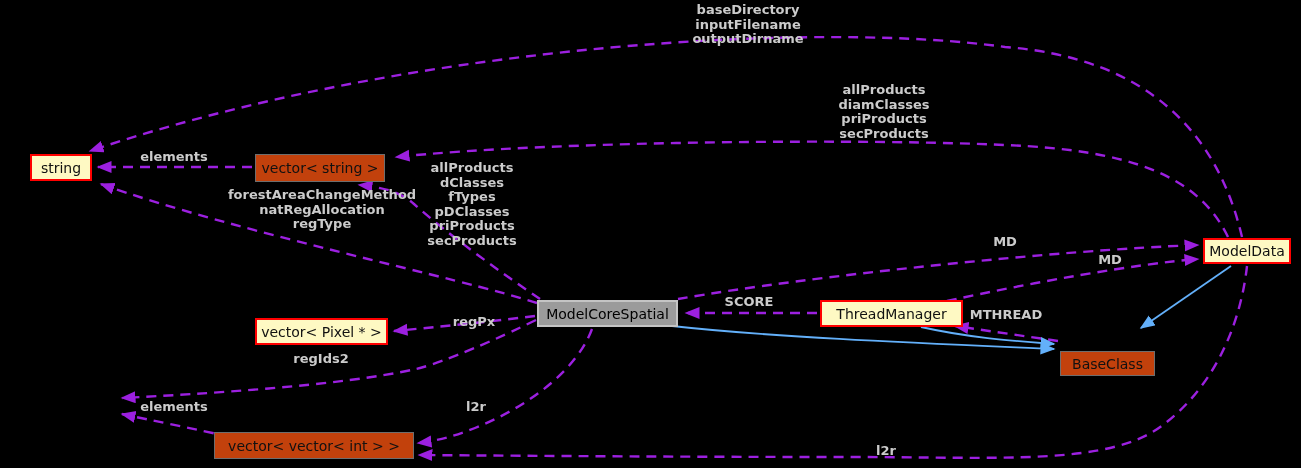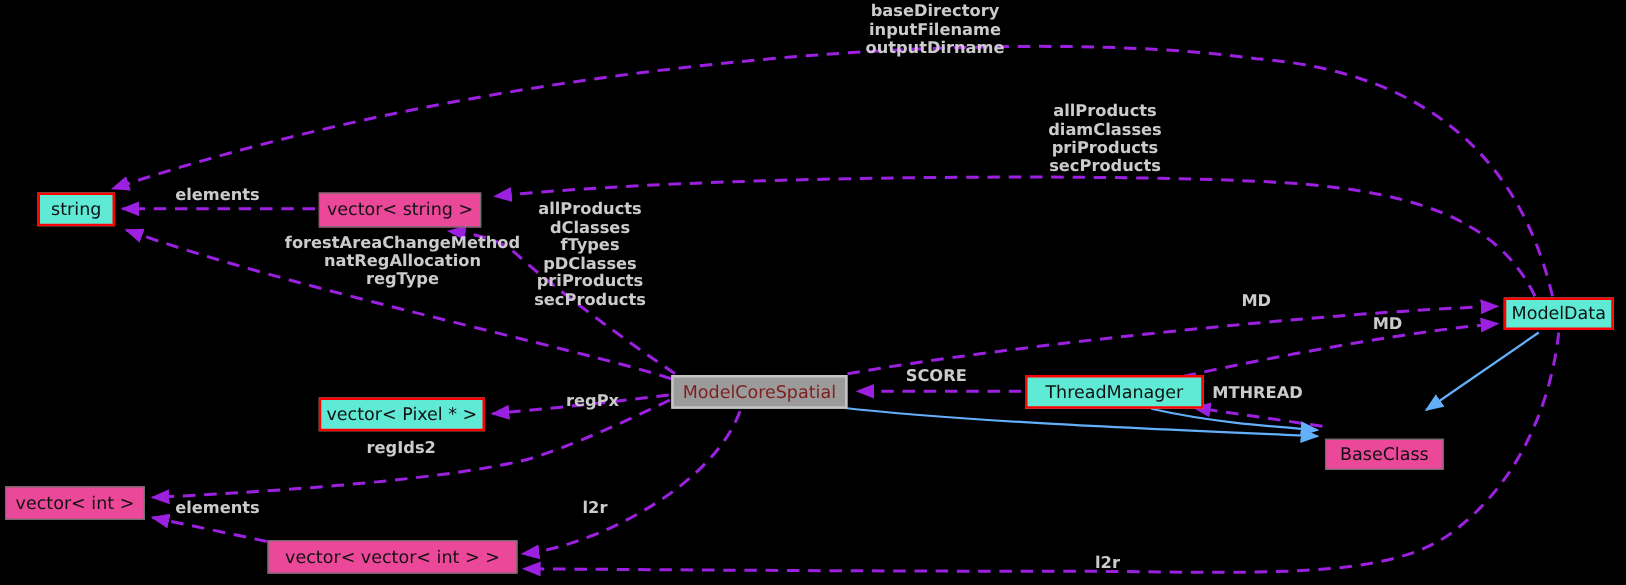--- a/index.html
+++ b/index.html
@@ -9,29 +9,29 @@
     background:#000000;
     font-family:"DejaVu Sans","Liberation Sans",sans-serif;
     overflow:hidden;
   }
   #edges{position:absolute;left:0;top:0;width:1301px;height:468px;}
   .edge{fill:none;stroke:#9c20e0;stroke-width:2.4;stroke-dasharray:10 7;}
   .edge.inherit{stroke:#63b0fa;stroke-width:1.8;stroke-dasharray:none;}
   .node{
     position:absolute;
     box-sizing:border-box;
-    background:#ec4899;
+    background:#c2410c;
     border:1.6px solid #6e6e6e;
     color:#111111;
     display:flex;align-items:center;justify-content:center;
     font-size:14px;line-height:1;white-space:nowrap;
     cursor:pointer;
   }
-  .node.truncated{border:2px solid #ff0000;background:#5eead4;}
-  .node.focus{border:2px solid #c4c4c4;background:#9b9b9b;color:#7f1d1d;}
+  .node.truncated{border:2px solid #ff0000;background:#fef9c3;}
+  .node.focus{border:2px solid #c4c4c4;background:#9b9b9b;color:#000000;}
   .edge-label{
     position:absolute;
     transform:translateX(-50%);
     color:#cbcbcb;
     font-size:13px;font-weight:700;
     line-height:14.5px;
     text-align:center;
     white-space:pre-line;
     pointer-events:none;
   }
@@ -70,21 +70,20 @@
     <path class="edge inherit" d="M921,327 C970,338 1015,341 1054,344" marker-end="url(#ab)"></path>
     <path class="edge inherit" d="M1231,266 L1141,328" marker-end="url(#ab)"></path>
   </svg>
 
   <div class="node truncated" style="left:30px;top:154px;width:62px;height:27px">string</div>
 
   <div class="node" style="left:255px;top:154px;width:130px;height:28px">vector&lt; string &gt;</div>
 
   <div class="node truncated" style="left:255px;top:318px;width:133px;height:27px">vector&lt; Pixel * &gt;</div>
 
-  <div class="node" style="left:4px;top:389px;width:112px;height:27px">vector&lt; int &gt;</div>
 
   <div class="node" style="left:214px;top:432px;width:200px;height:27px">vector&lt; vector&lt; int &gt; &gt;</div>
 
   <div class="node focus" style="left:537px;top:300px;width:141px;height:27px">ModelCoreSpatial</div>
 
   <div class="node truncated" style="left:820px;top:300px;width:143px;height:27px">ThreadManager</div>
 
   <div class="node" style="left:1060px;top:351px;width:95px;height:25px">BaseClass</div>
 
   <div class="node truncated" style="left:1203px;top:238px;width:88px;height:26px">ModelData</div>

